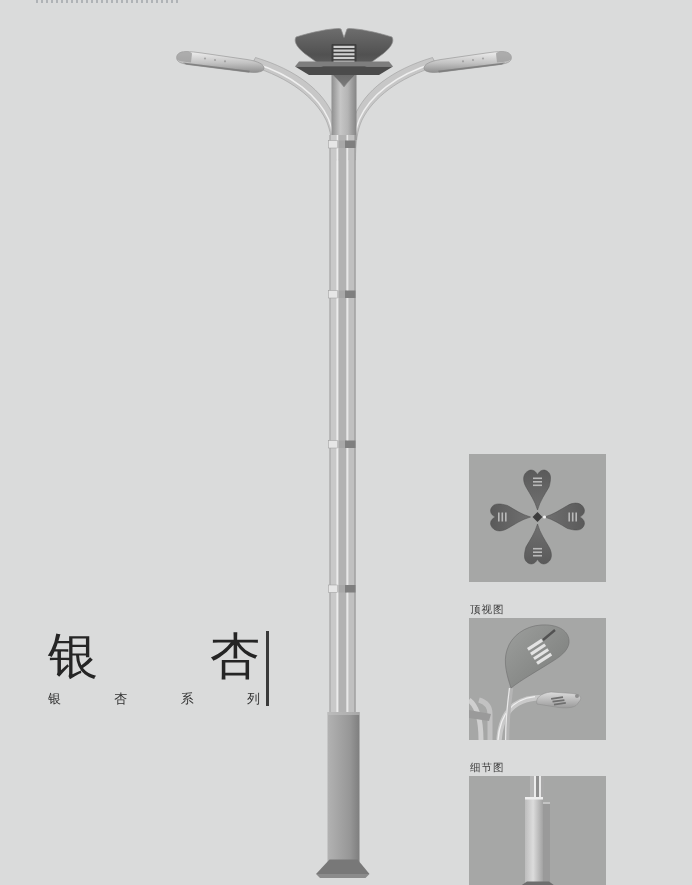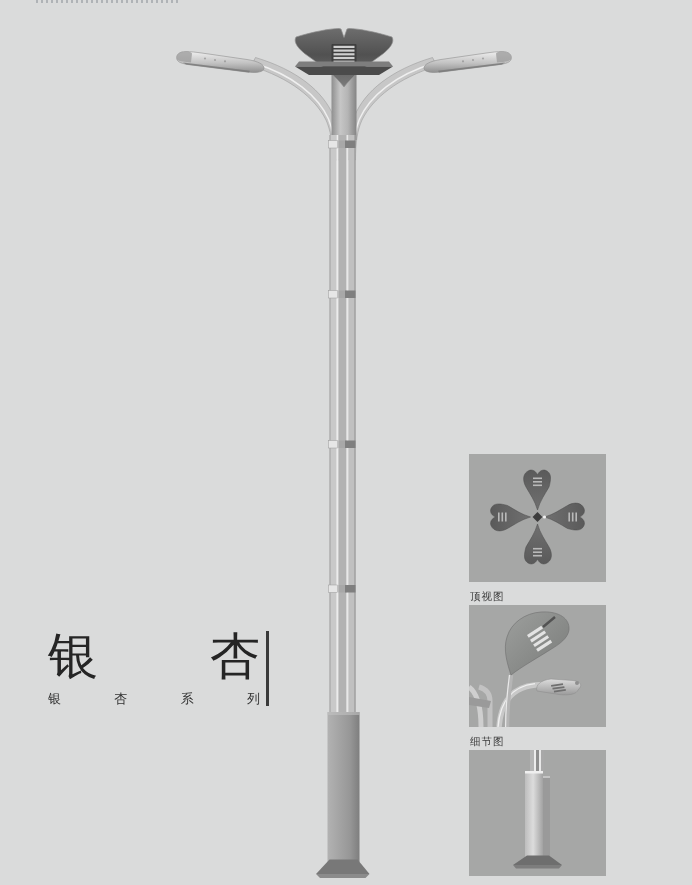--- a/index.html
+++ b/index.html
@@ -43,21 +43,21 @@
   
   .views-column{position:absolute;left:469px;top:454px;width:137px;}
   .view-panel{
     width:137px;background:#a6a7a6;overflow:hidden;position:relative;
   }
   .view-panel svg{display:block;}
   .panel-top{height:128px;}
   .panel-detail{height:122px;}
   .panel-base{height:126px;}
   .view-label{
-    height:17px;margin:6px 0 0 1px;
+    height:17px;margin:19px 0 0 1px;
     font-size:10.5px;line-height:16px;color:#3c3c3c;
     letter-spacing:1px;
   }
 </style>
 </head>
 <body>
 
 <div id="page">
 
   <div class="top-crop-strip"></div>

